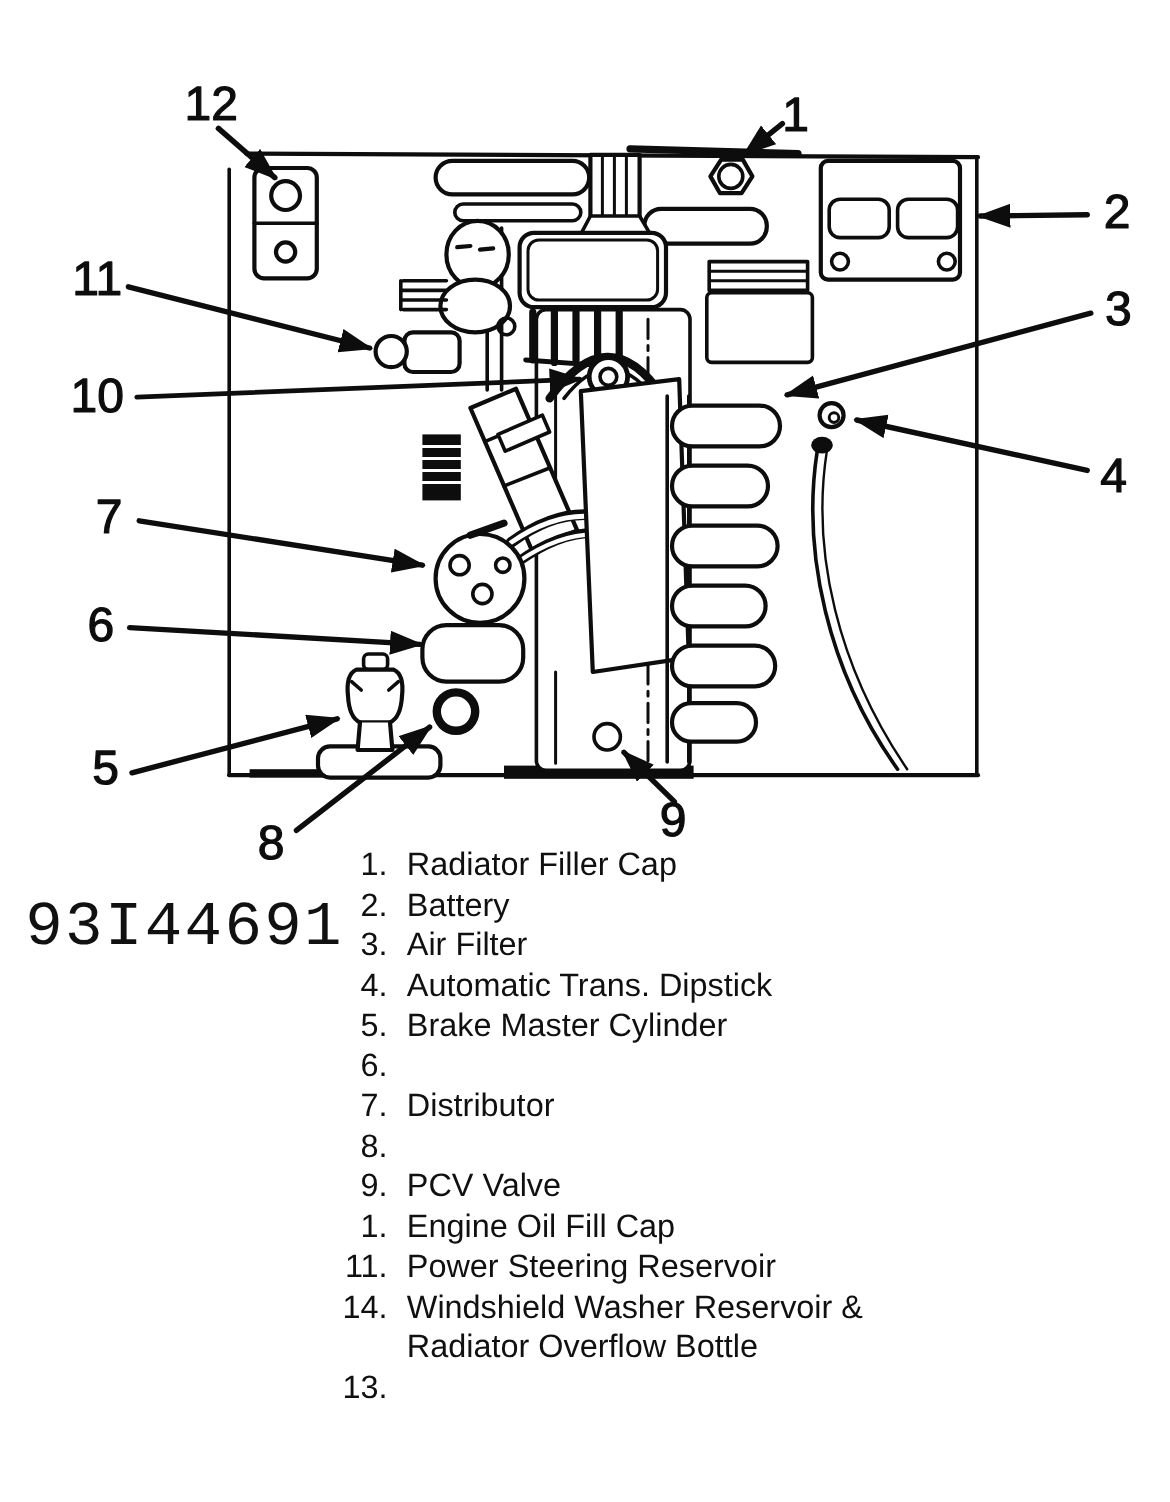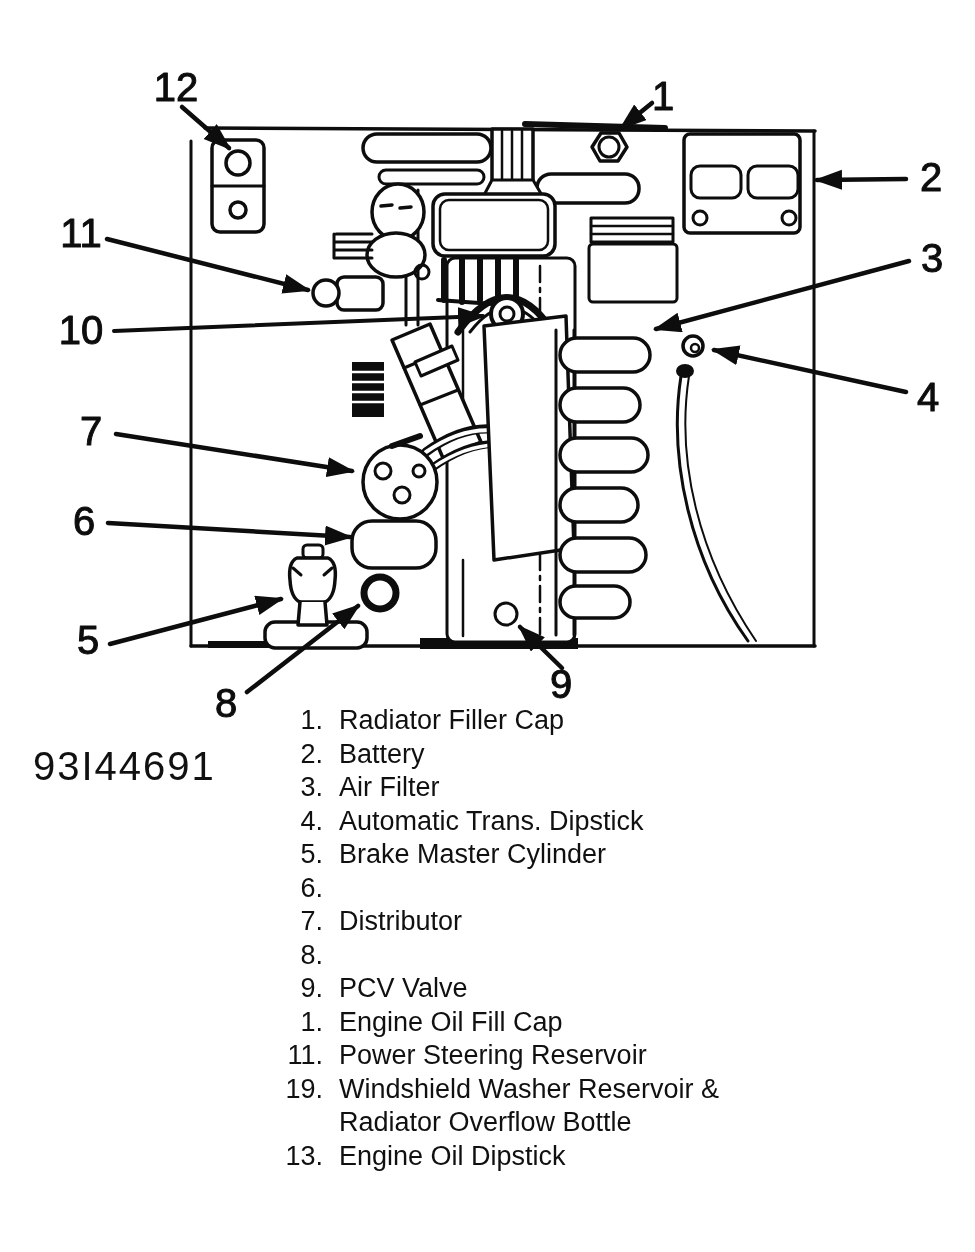--- a/index.html
+++ b/index.html
@@ -7,23 +7,23 @@
     position:relative;
     width:975px;height:1252px;
     background:#ffffff;
     overflow:hidden;
     font-family:"Liberation Sans", sans-serif;
     color:#0d0d0d;
   }
   .diagram-svg{position:absolute;left:0;top:0;}
   
   .figure-code{
-    position:absolute;left:33px;top:744px;
-    font-family:Liberation Sans, sans-serif;
-    font-size:40px;letter-spacing:2px;color:#111;
+    position:absolute;left:21px;top:744px;
+    font-family:Liberation Mono, monospace;
+    font-size:52px;letter-spacing:2px;color:#111;
   }
   
   .legend{
     position:absolute;left:281px;top:704px;
     font-size:27px;line-height:33.5px;color:#101010;
   }
   .legend-row{display:flex;align-items:flex-start;}
   .legend-num{
     display:inline-block;width:42px;text-align:right;
     flex:0 0 42px;
@@ -280,23 +280,22 @@
     </div>
     <div class="legend-row">
       <span class="legend-num">1.</span>
       <span class="legend-label">Engine Oil Fill Cap</span>
     </div>
     <div class="legend-row">
       <span class="legend-num">11.</span>
       <span class="legend-label">Power Steering Reservoir</span>
     </div>
     <div class="legend-row">
-      <span class="legend-num">19.</span>
+      <span class="legend-num">14.</span>
       <span class="legend-label">Windshield Washer Reservoir &amp;
 Radiator Overflow Bottle</span>
     </div>
     <div class="legend-row">
       <span class="legend-num">13.</span>
-      <span class="legend-label">Engine Oil Dipstick</span>
     </div>
   </div>
 
 </div>
 
 </body></html>

